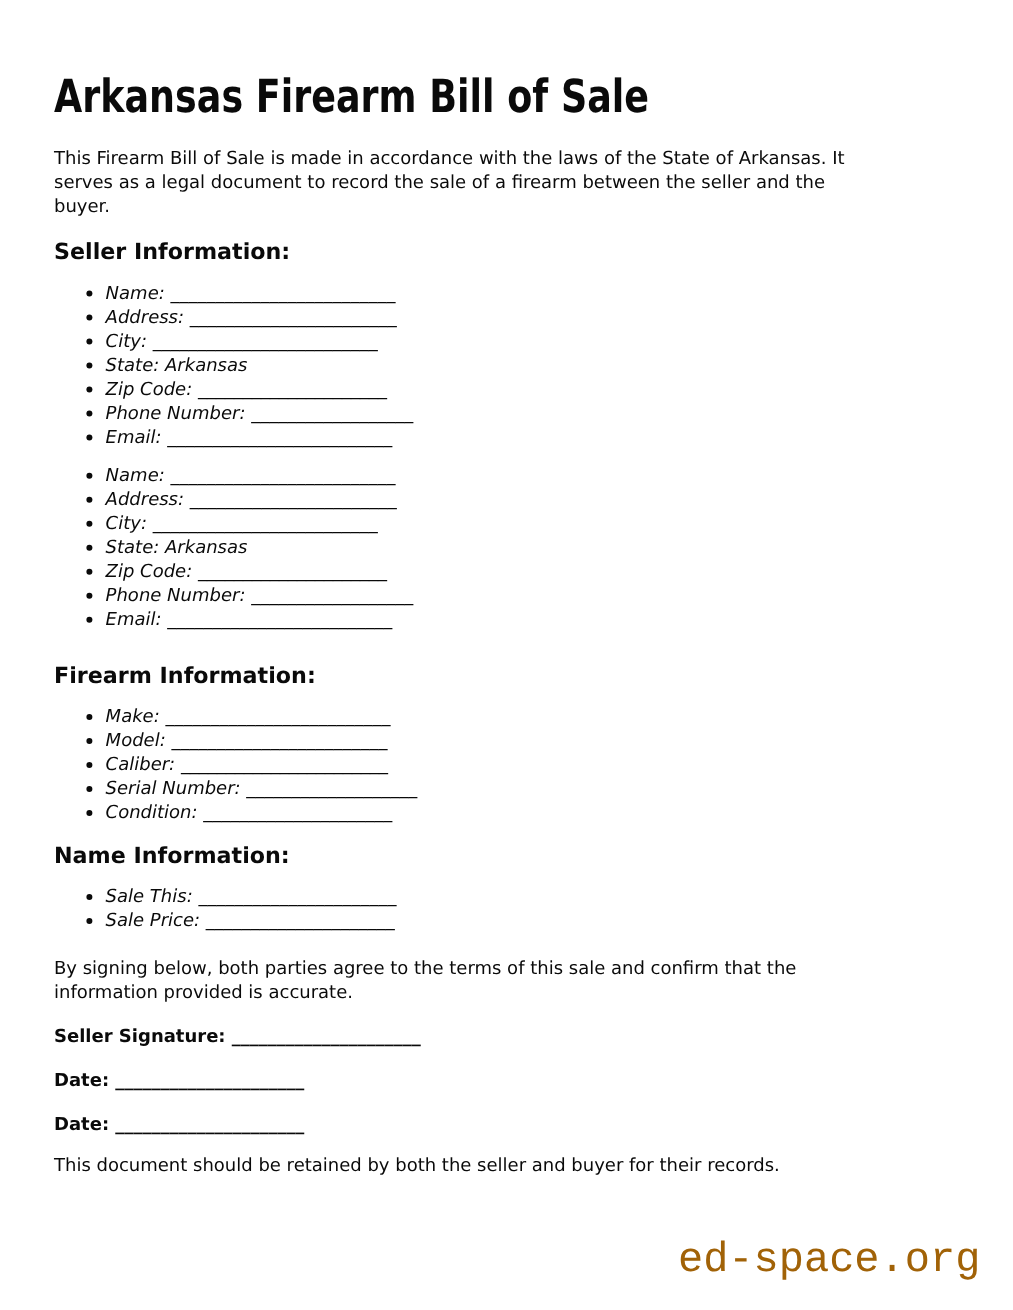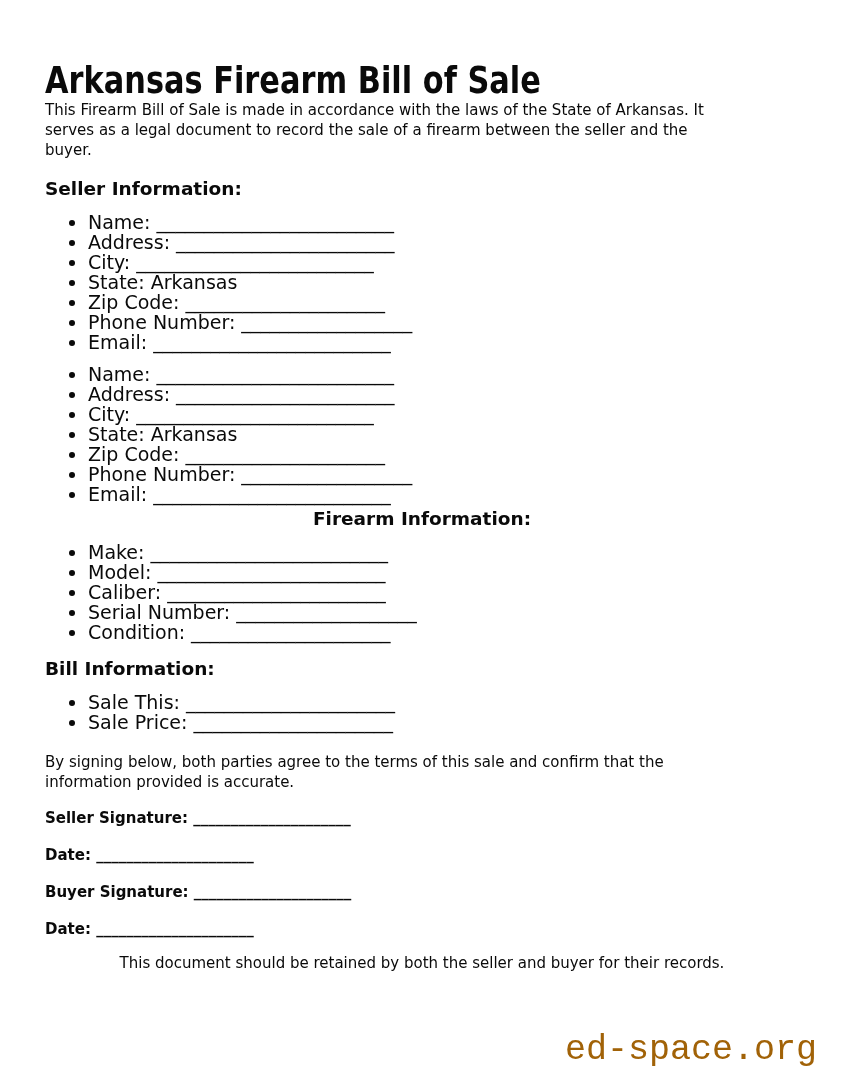--- a/index.html
+++ b/index.html
@@ -26,44 +26,45 @@
     transform: scaleX(0.80);
     transform-origin: 0 50%;
   }
 
   p.body-text {
     margin: 0;
     font-size: 15px;
     line-height: 20px;
     white-space: pre-line;
   }
-  p.intro        { }
+  p.intro        { margin-top: 22px; }
   p.agreement    { margin-top: 20px; }
-  p.retention    { margin-top: 14px; text-align: center; }
+  p.retention    { margin-top: 14px; }
 
   h2.section-heading {
     margin: 0;
     font-size: 18.5px;
     line-height: 23px;
     font-weight: bold;
   }
   .sec-1 h2 { margin-top: 17px; }
   .sec-2 h2 { margin-top: 16px; }
-  .sec-3 h2 { margin-top: 3px; text-align: center; }
+  .sec-3 h2 { margin-top: 26px; }
   .sec-4 h2 { margin-top: 15px; }
 
   ul.field-list {
     margin: 12px 0 0 0;
     padding: 0 0 0 43px;
     list-style-type: disc;
   }
   ul.field-list li {
-    font-size: 19px;
+    font-size: 15px;
     line-height: 20px;
     white-space: nowrap;
+    font-style: italic;
   }
 
   p.sig {
     margin: 17px 0 0 0;
     font-size: 15px;
     line-height: 20px;
     font-weight: bold;
     white-space: nowrap;
   }
   p.sig.first { margin-top: 16px; }
@@ -120,35 +121,34 @@
     <ul class="field-list">
         <li>Make: _________________________</li>
         <li>Model: ________________________</li>
         <li>Caliber: _______________________</li>
         <li>Serial Number: ___________________</li>
         <li>Condition: _____________________</li>
       </ul>
   </section>
 
   <section class="sec-4">
-    <h2 class="section-heading">Bill Information:</h2>
+    <h2 class="section-heading">Name Information:</h2>
     <ul class="field-list">
         <li>Sale This: ______________________</li>
         <li>Sale Price: _____________________</li>
       </ul>
   </section>
 
   <p class="body-text agreement">By signing below, both parties agree to the terms of this sale and confirm that the
 information provided is accurate.</p>
 
   <p class="sig first">Seller Signature: _____________________</p>
 
   <p class="sig">Date: _____________________</p>
 
-  <p class="sig">Buyer Signature: _____________________</p>
 
   <p class="sig">Date: _____________________</p>
 
   <p class="body-text retention">This document should be retained by both the seller and buyer for their records.</p>
 
 </main>
 
 <div class="watermark" style="color: #a16207;">ed-space.org</div>
 
 </body></html>

